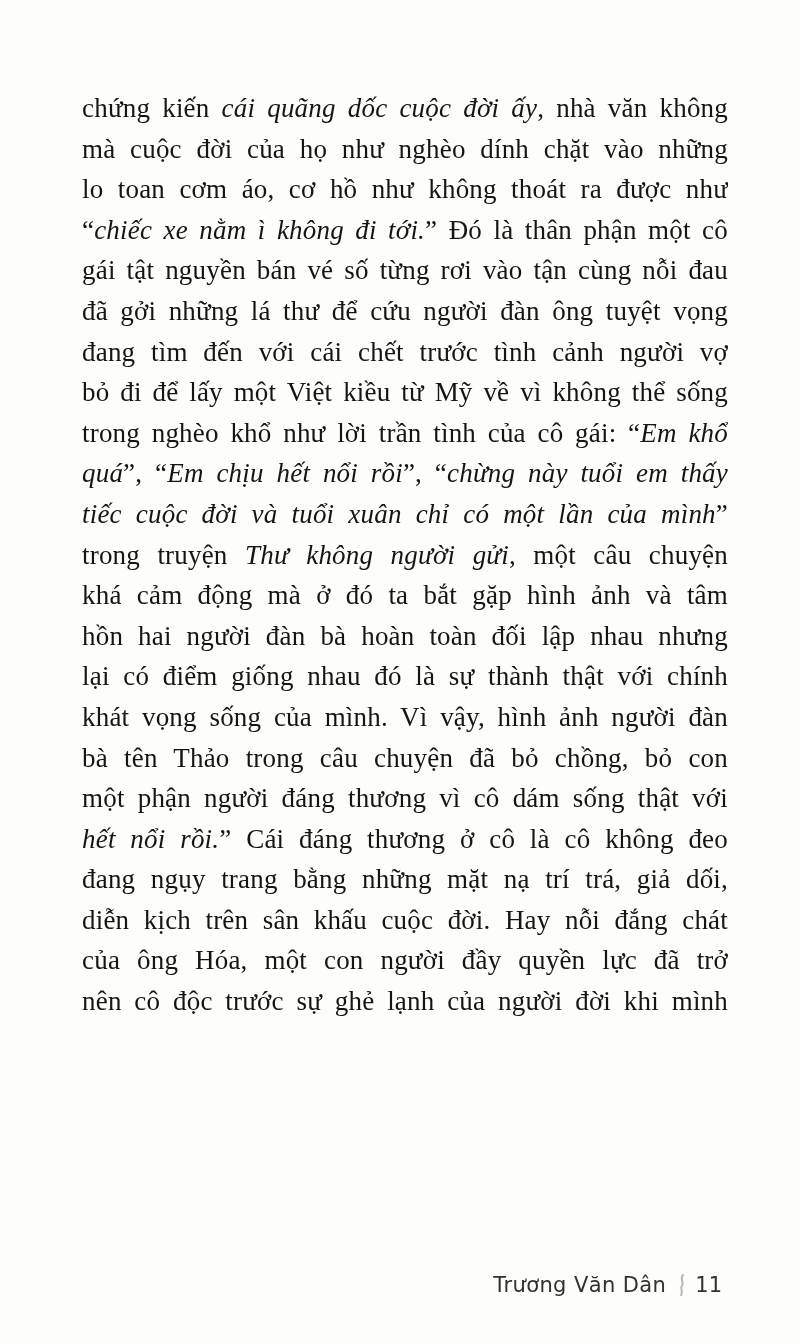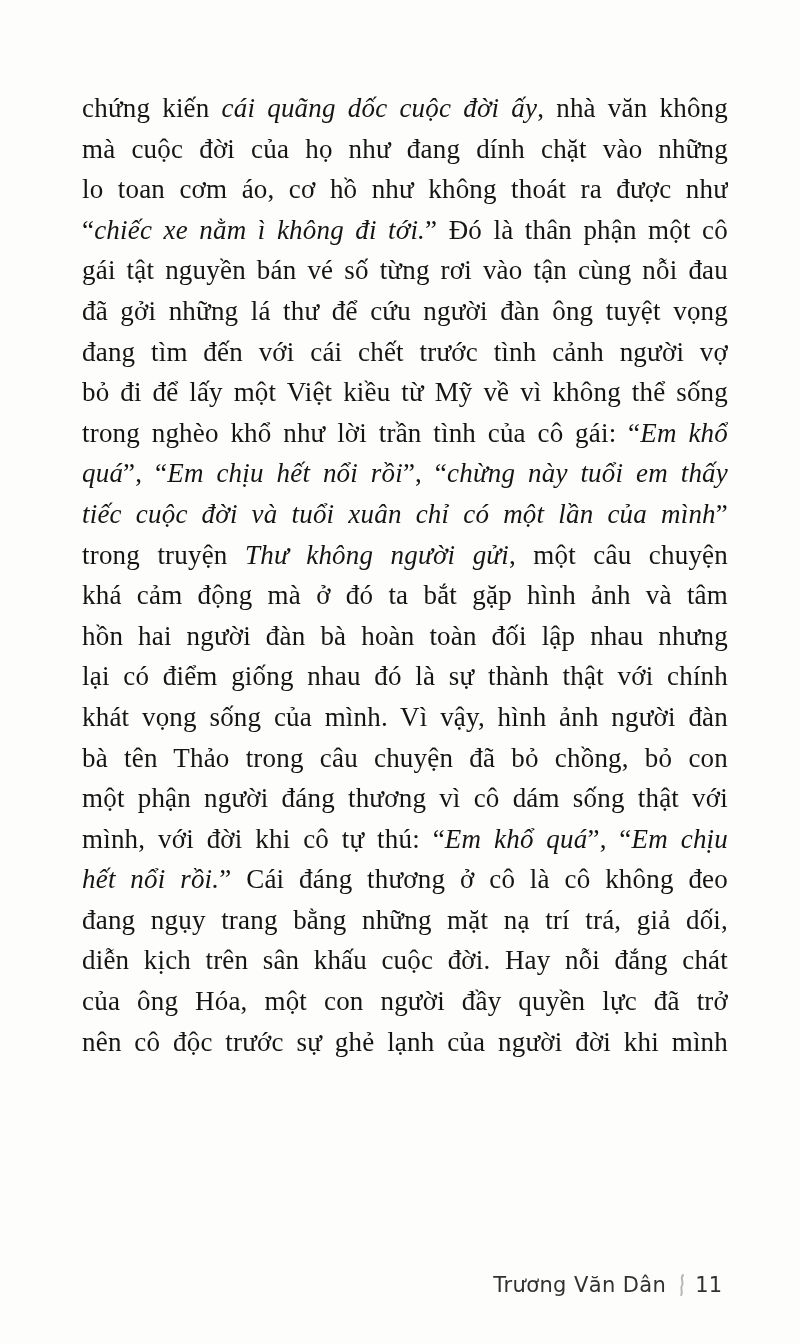--- a/index.html
+++ b/index.html
@@ -59,38 +59,37 @@
     letter-spacing: 0;
   }
 </style>
 </head>
 <body>
 
 <div class="page">
 
   <div class="text-block">
       <div class="line"><span>chứng kiến </span><span class="it">cái quãng dốc cuộc đời ấy</span><span>, nhà văn không</span></div>
-      <div class="line"><span>mà cuộc đời của họ như đang dính chặt vào những</span></div>
+      <div class="line"><span>mà cuộc đời của họ như nghèo dính chặt vào những</span></div>
       <div class="line"><span>lo toan cơm áo, cơ hồ như không thoát ra được như</span></div>
       <div class="line"><span>“</span><span class="it">chiếc xe nằm ì không đi tới.</span><span>” Đó là thân phận một cô</span></div>
       <div class="line"><span>gái tật nguyền bán vé số từng rơi vào tận cùng nỗi đau</span></div>
       <div class="line"><span>đã gởi những lá thư để cứu người đàn ông tuyệt vọng</span></div>
       <div class="line"><span>đang tìm đến với cái chết trước tình cảnh người vợ</span></div>
       <div class="line"><span>bỏ đi để lấy một Việt kiều từ Mỹ về vì không thể sống</span></div>
       <div class="line"><span>trong nghèo khổ như lời trần tình của cô gái: “</span><span class="it">Em khổ</span></div>
       <div class="line"><span class="it">quá</span><span>”, “</span><span class="it">Em chịu hết nổi rồi</span><span>”, “</span><span class="it">chừng này tuổi em thấy</span></div>
       <div class="line"><span class="it">tiếc cuộc đời và tuổi xuân chỉ có một lần của mình</span><span>”</span></div>
       <div class="line"><span>trong truyện </span><span class="it">Thư không người gửi</span><span>, một câu chuyện</span></div>
       <div class="line"><span>khá cảm động mà ở đó ta bắt gặp hình ảnh và tâm</span></div>
       <div class="line"><span>hồn hai người đàn bà hoàn toàn đối lập nhau nhưng</span></div>
       <div class="line"><span>lại có điểm giống nhau đó là sự thành thật với chính</span></div>
       <div class="line"><span>khát vọng sống của mình. Vì vậy, hình ảnh người đàn</span></div>
       <div class="line"><span>bà tên Thảo trong câu chuyện đã bỏ chồng, bỏ con</span></div>
       <div class="line"><span>một phận người đáng thương vì cô dám sống thật với</span></div>
-      <div class="line"><span>mình, với đời khi cô tự thú: “</span><span class="it">Em khổ quá</span><span>”, “</span><span class="it">Em chịu</span></div>
       <div class="line"><span class="it">hết nổi rồi.</span><span>” Cái đáng thương ở cô là cô không đeo</span></div>
       <div class="line"><span>đang ngụy trang bằng những mặt nạ trí trá, giả dối,</span></div>
       <div class="line"><span>diễn kịch trên sân khấu cuộc đời. Hay nỗi đắng chát</span></div>
       <div class="line"><span>của ông Hóa, một con người đầy quyền lực đã trở</span></div>
       <div class="line"><span>nên cô độc trước sự ghẻ lạnh của người đời khi mình</span></div>
     </div>
 
   <div class="footer">
     <span class="author">Trương Văn Dân</span>
     <span class="ornament">

